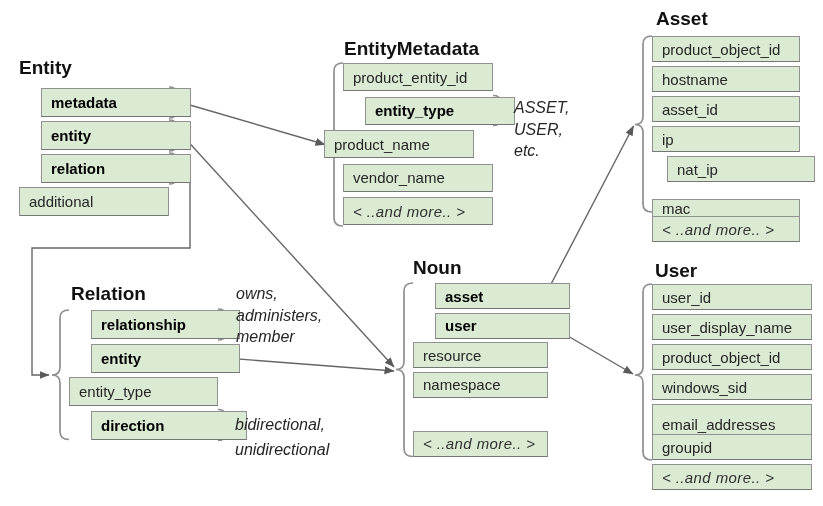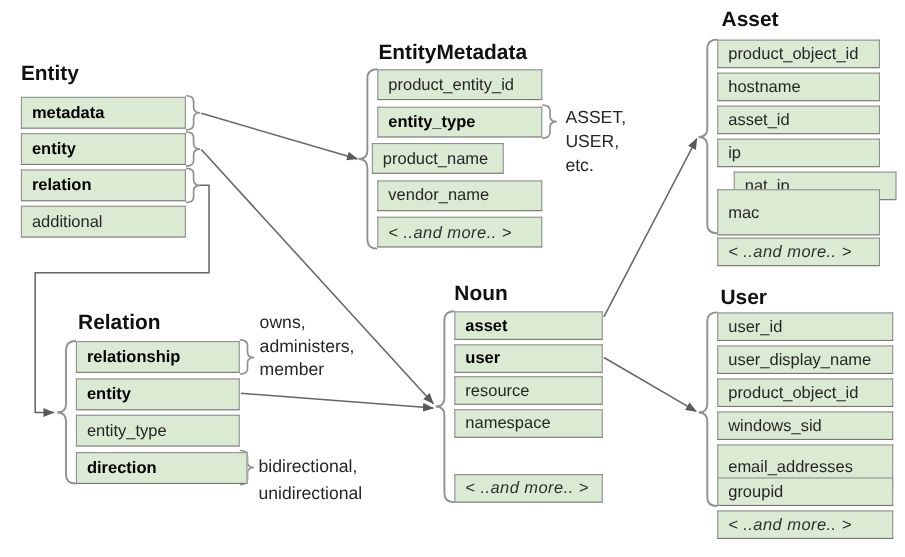--- a/index.html
+++ b/index.html
@@ -14,23 +14,23 @@
   .tbl-title{position:absolute;font-size:19px;line-height:23px;font-weight:700;color:#111;white-space:nowrap;}
   .field{
     position:absolute;box-sizing:border-box;
     background:var(--field-fill,#dbead2);
     border:1.6px solid var(--field-border,#919191);
     border-bottom-color:#767676;
     border-radius:0;
     display:flex;align-items:center;
     padding:0 9px;font-size:15px;color:#262626;white-space:nowrap;
   }
-  .field.em{font-weight:700;color:#000;}
+  .field.em{font-weight:700;color:#000;margin-left:22px;}
   .field.more{font-style:italic;color:#303030;letter-spacing:.4px;}
-  .note{position:absolute;font-size:16px;line-height:21.5px;color:#262626;white-space:pre-line;}
+  .note{position:absolute;font-size:16px;line-height:21.5px;color:#262626;white-space:pre-line;font-style:italic;}
 </style>
 </head>
 <body>
 
 <div id="stage">
 
   <svg class="layer" viewBox="0 0 823 506">
     <defs>
       <marker id="ah" markerWidth="11" markerHeight="9" refX="9.5" refY="4" orient="auto" markerUnits="userSpaceOnUse">
         <path d="M0,0 L10,4 L0,8 Z" fill="#5a5a5a"></path>
@@ -60,31 +60,31 @@
 
   <div class="tbl-title" style="left:19px;top:56px">Entity</div>
   <div class="field em" style="left:19px;top:88px;width:150px;height:29px">metadata</div>
   <div class="field em" style="left:19px;top:121px;width:150px;height:29px">entity</div>
   <div class="field em" style="left:19px;top:154px;width:150px;height:29px">relation</div>
   <div class="field" style="left:19px;top:187px;width:150px;height:29px">additional</div>
 
   <div class="tbl-title" style="left:344px;top:37px">EntityMetadata</div>
   <div class="field" style="left:343px;top:63px;width:150px;height:28px">product_entity_id</div>
   <div class="field em" style="left:343px;top:96.5px;width:150px;height:28px">entity_type</div>
-  <div class="field" style="left:338px;top:130px;width:120px;height:28px">product_name</div>
+  <div class="field" style="left:324px;top:130px;width:150px;height:28px">product_name</div>
   <div class="field" style="left:343px;top:163.5px;width:150px;height:28px">vendor_name</div>
   <div class="field more" style="left:343px;top:197px;width:150px;height:28px">&lt; ..and more.. &gt;</div>
 
   <div class="tbl-title" style="left:656px;top:7px">Asset</div>
   <div class="field" style="left:652px;top:36px;width:148px;height:26px">product_object_id</div>
   <div class="field" style="left:652px;top:66px;width:148px;height:26px">hostname</div>
   <div class="field" style="left:652px;top:96px;width:148px;height:26px">asset_id</div>
   <div class="field" style="left:652px;top:126px;width:148px;height:26px">ip</div>
   <div class="field" style="left:667px;top:156px;width:148px;height:26px">nat_ip</div>
-  <div class="field" style="left:652px;top:172px;width:148px;height:42px">mac</div>
+  <div class="field" style="left:652px;top:199px;width:148px;height:18px">mac</div>
   <div class="field more" style="left:652px;top:216px;width:148px;height:26px">&lt; ..and more.. &gt;</div>
 
   <div class="tbl-title" style="left:71px;top:282px">Relation</div>
   <div class="field em" style="left:69px;top:310px;width:149px;height:29px">relationship</div>
   <div class="field em" style="left:69px;top:343.5px;width:149px;height:29px">entity</div>
   <div class="field" style="left:69px;top:377px;width:149px;height:29px">entity_type</div>
   <div class="field em" style="left:69px;top:410.5px;width:156px;height:29px">direction</div>
 
   <div class="tbl-title" style="left:413px;top:256px">Noun</div>
   <div class="field em" style="left:413px;top:283px;width:135px;height:26px">asset</div>

